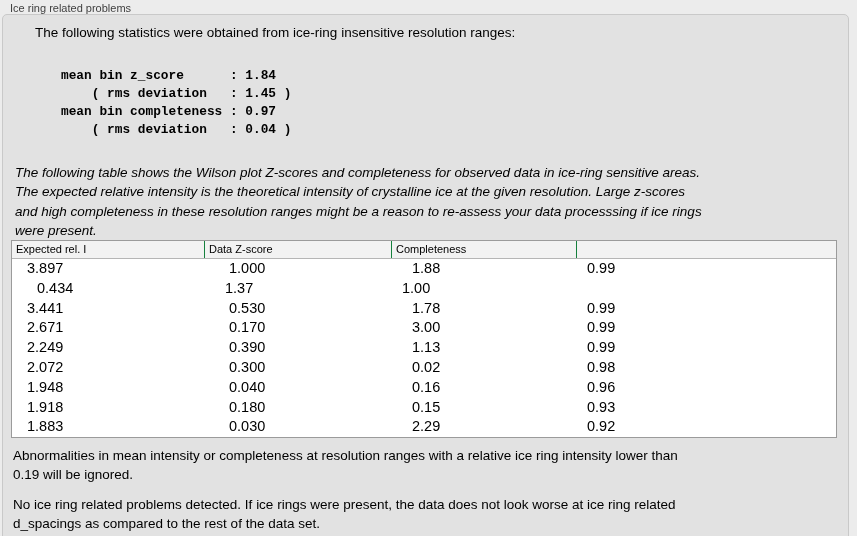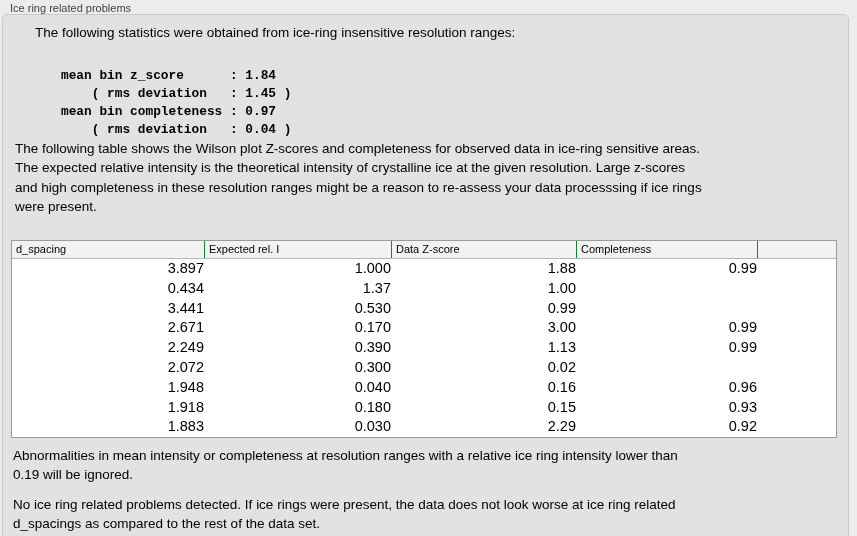--- a/index.html
+++ b/index.html
@@ -24,21 +24,21 @@
   }
   .para {
     position: absolute;
     margin: 0;
     font-size: 13.5px;
     line-height: 19.4px;
     white-space: pre-line;
     color: #000;
   }
   .intro      { left: 12px; top: 8px; margin-left: 20px; }
-  .desc       { left: 12px; top: 124px; }
+  .desc       { left: 12px; top: 148px; font-style: italic; }
   .note       { left: 10px; top: 431px; }
   .conclusion { left: 10px; top: 480px; }
   .stats {
     position: absolute; left: 46px; top: 40px;
     margin: 12px;
     font-family: "Liberation Mono", "DejaVu Sans Mono", monospace;
     font-size: 12.8px; font-weight: bold;
     line-height: 18px;
     white-space: pre;
     color: #000;
@@ -64,21 +64,20 @@
     border-left: 1px solid #15803d;
     overflow: hidden;
     white-space: nowrap;
   }
   .th:first-child { border-left: none; }
   .tr {
     display: grid;
     grid-template-columns: 192px 187px 185px 181px 1fr;
     height: 19.8px;
     background: #ffffff;
-    text-align: right;
   }
   .td {
     font-size: 14.5px;
     line-height: 19.8px;
     white-space: nowrap;
     overflow: hidden;
   }
   .td.c0 { padding-left: 15px; }
   .td.c1 { padding-left: 25px; }
   .td.c2 { padding-left: 21px; }
@@ -98,21 +97,20 @@
 mean bin completeness : 0.97
     ( rms deviation   : 0.04 )</pre>
 
   <p class="para desc">The following table shows the Wilson plot Z-scores and completeness for observed data in ice-ring sensitive areas.
 The expected relative intensity is the theoretical intensity of crystalline ice at the given resolution. Large z-scores
 and high completeness in these resolution ranges might be a reason to re-assess your data processsing if ice rings
 were present.</p>
 
   <div class="table">
     <div class="thead" id="thead">
-        <div class="th">d_spacing</div>
         <div class="th">Expected rel. I</div>
         <div class="th">Data Z-score</div>
         <div class="th">Completeness</div>
         <div class="th"></div>
       </div>
     <div class="tbody" id="tbody">
         <div class="tr">
           <div class="td c0">3.897</div>
           <div class="td c1">1.000</div>
           <div class="td c2">1.88</div>
@@ -121,20 +119,21 @@
         </div>
         <div class="tr">
           <div class="td c1">0.434</div>
           <div class="td c2">1.37</div>
           <div class="td c3">1.00</div>
           <div class="td c4"></div>
         </div>
         <div class="tr">
           <div class="td c0">3.441</div>
           <div class="td c1">0.530</div>
+          <div class="td c2">1.78</div>
           <div class="td c3">0.99</div>
           <div class="td c4"></div>
         </div>
         <div class="tr">
           <div class="td c0">2.671</div>
           <div class="td c1">0.170</div>
           <div class="td c2">3.00</div>
           <div class="td c3">0.99</div>
           <div class="td c4"></div>
         </div>
@@ -142,20 +141,21 @@
           <div class="td c0">2.249</div>
           <div class="td c1">0.390</div>
           <div class="td c2">1.13</div>
           <div class="td c3">0.99</div>
           <div class="td c4"></div>
         </div>
         <div class="tr">
           <div class="td c0">2.072</div>
           <div class="td c1">0.300</div>
           <div class="td c2">0.02</div>
+          <div class="td c3">0.98</div>
           <div class="td c4"></div>
         </div>
         <div class="tr">
           <div class="td c0">1.948</div>
           <div class="td c1">0.040</div>
           <div class="td c2">0.16</div>
           <div class="td c3">0.96</div>
           <div class="td c4"></div>
         </div>
         <div class="tr">

